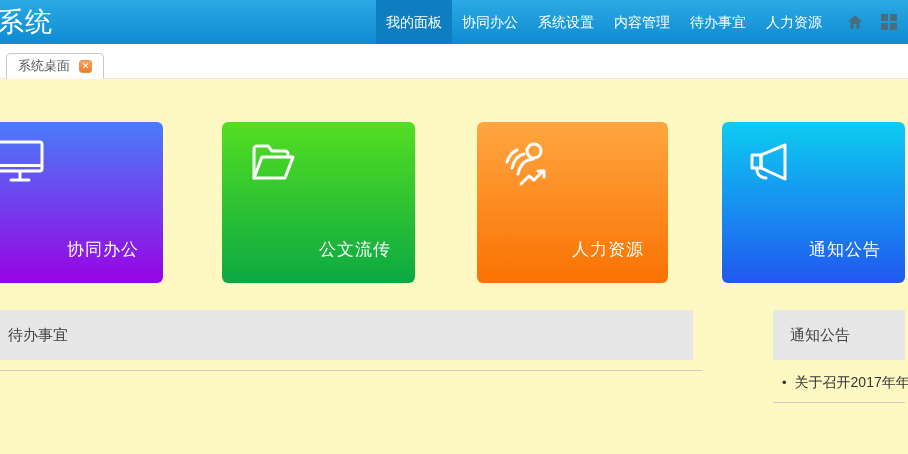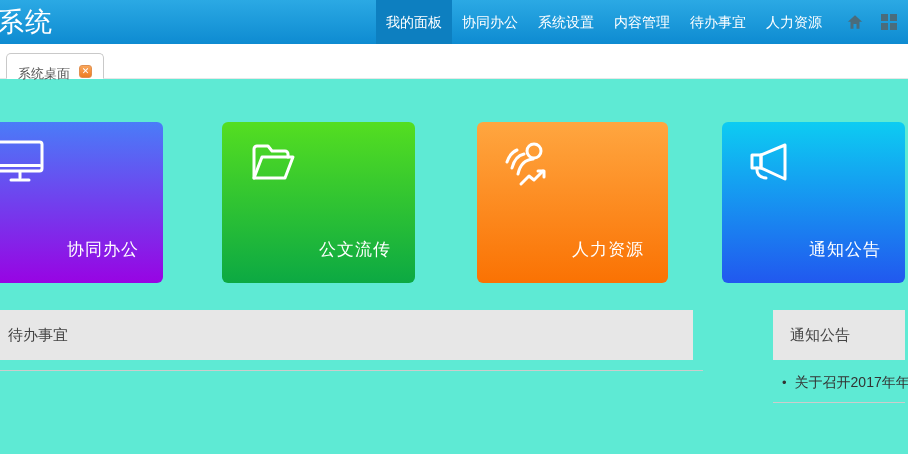--- a/index.html
+++ b/index.html
@@ -1,38 +1,38 @@
 <!DOCTYPE html>
 <html><head>
 <meta charset="utf-8">
 <style>
   * { margin:0; padding:0; box-sizing:border-box; }
   html,body { width:908px; height:454px; overflow:hidden; background:#fff;
     font-family:"Liberation Sans","DejaVu Sans",sans-serif; }
-  #app { position:relative; width:908px; height:454px; overflow:hidden; background:#5eead4; }
+  #app { position:relative; width:908px; height:454px; overflow:hidden; background:#fef9c3; }
 
   
   .header { position:absolute; left:0; top:0; width:908px; height:44px;
     background:linear-gradient(180deg,#2BA9E4 0%,#0E8BD1 100%);
     display:flex; align-items:stretch; }
   .header-title { color:#fff; font-size:27px; line-height:44px; margin-left:-3px;
     white-space:nowrap; letter-spacing:1px; }
   .header-spacer { flex:1; }
   .nav { display:flex; align-items:stretch; }
   .nav-item { color:#fff; font-size:14px; font-weight:normal; line-height:44px;
     padding:0 10px; cursor:pointer; white-space:nowrap; }
   .nav-item.active { background:#0D7FC0; }
   .header-icons { display:flex; align-items:center; gap:16px; margin:0 10px 0 14px; }
   .hicon { width:18px; height:18px; display:flex; align-items:center; justify-content:center; cursor:pointer; }
 
   
   .tabbar { position:absolute; left:0; top:44px; width:908px; height:35px;
     background:#fff; border-bottom:1px solid #e7e7e7; }
   .tab { position:absolute; left:6px; top:9px; height:26px; display:inline-flex;
-    gap:9px; padding:11px 11px; background:#fff;
+    align-items:center; gap:9px; padding:11px 11px; background:#fff;
     border:1px solid #c9c9c9; border-bottom:1px solid #fff;
     border-radius:5px 5px 0 0; cursor:pointer; }
   .tab-label { font-size:13px; color:#555; white-space:nowrap; }
   .tab-close { width:13px; height:13px; border-radius:3px; flex:0 0 auto;
     background:linear-gradient(180deg,#F9A65A 0%,#ED7C22 100%);
     border:1px solid #e09050; color:#fff; font-size:9px; font-weight:bold;
     line-height:11px; text-align:center; cursor:pointer; }
 
   
   .tile { position:absolute; top:122px; height:161px; border-radius:6px; cursor:pointer; }

